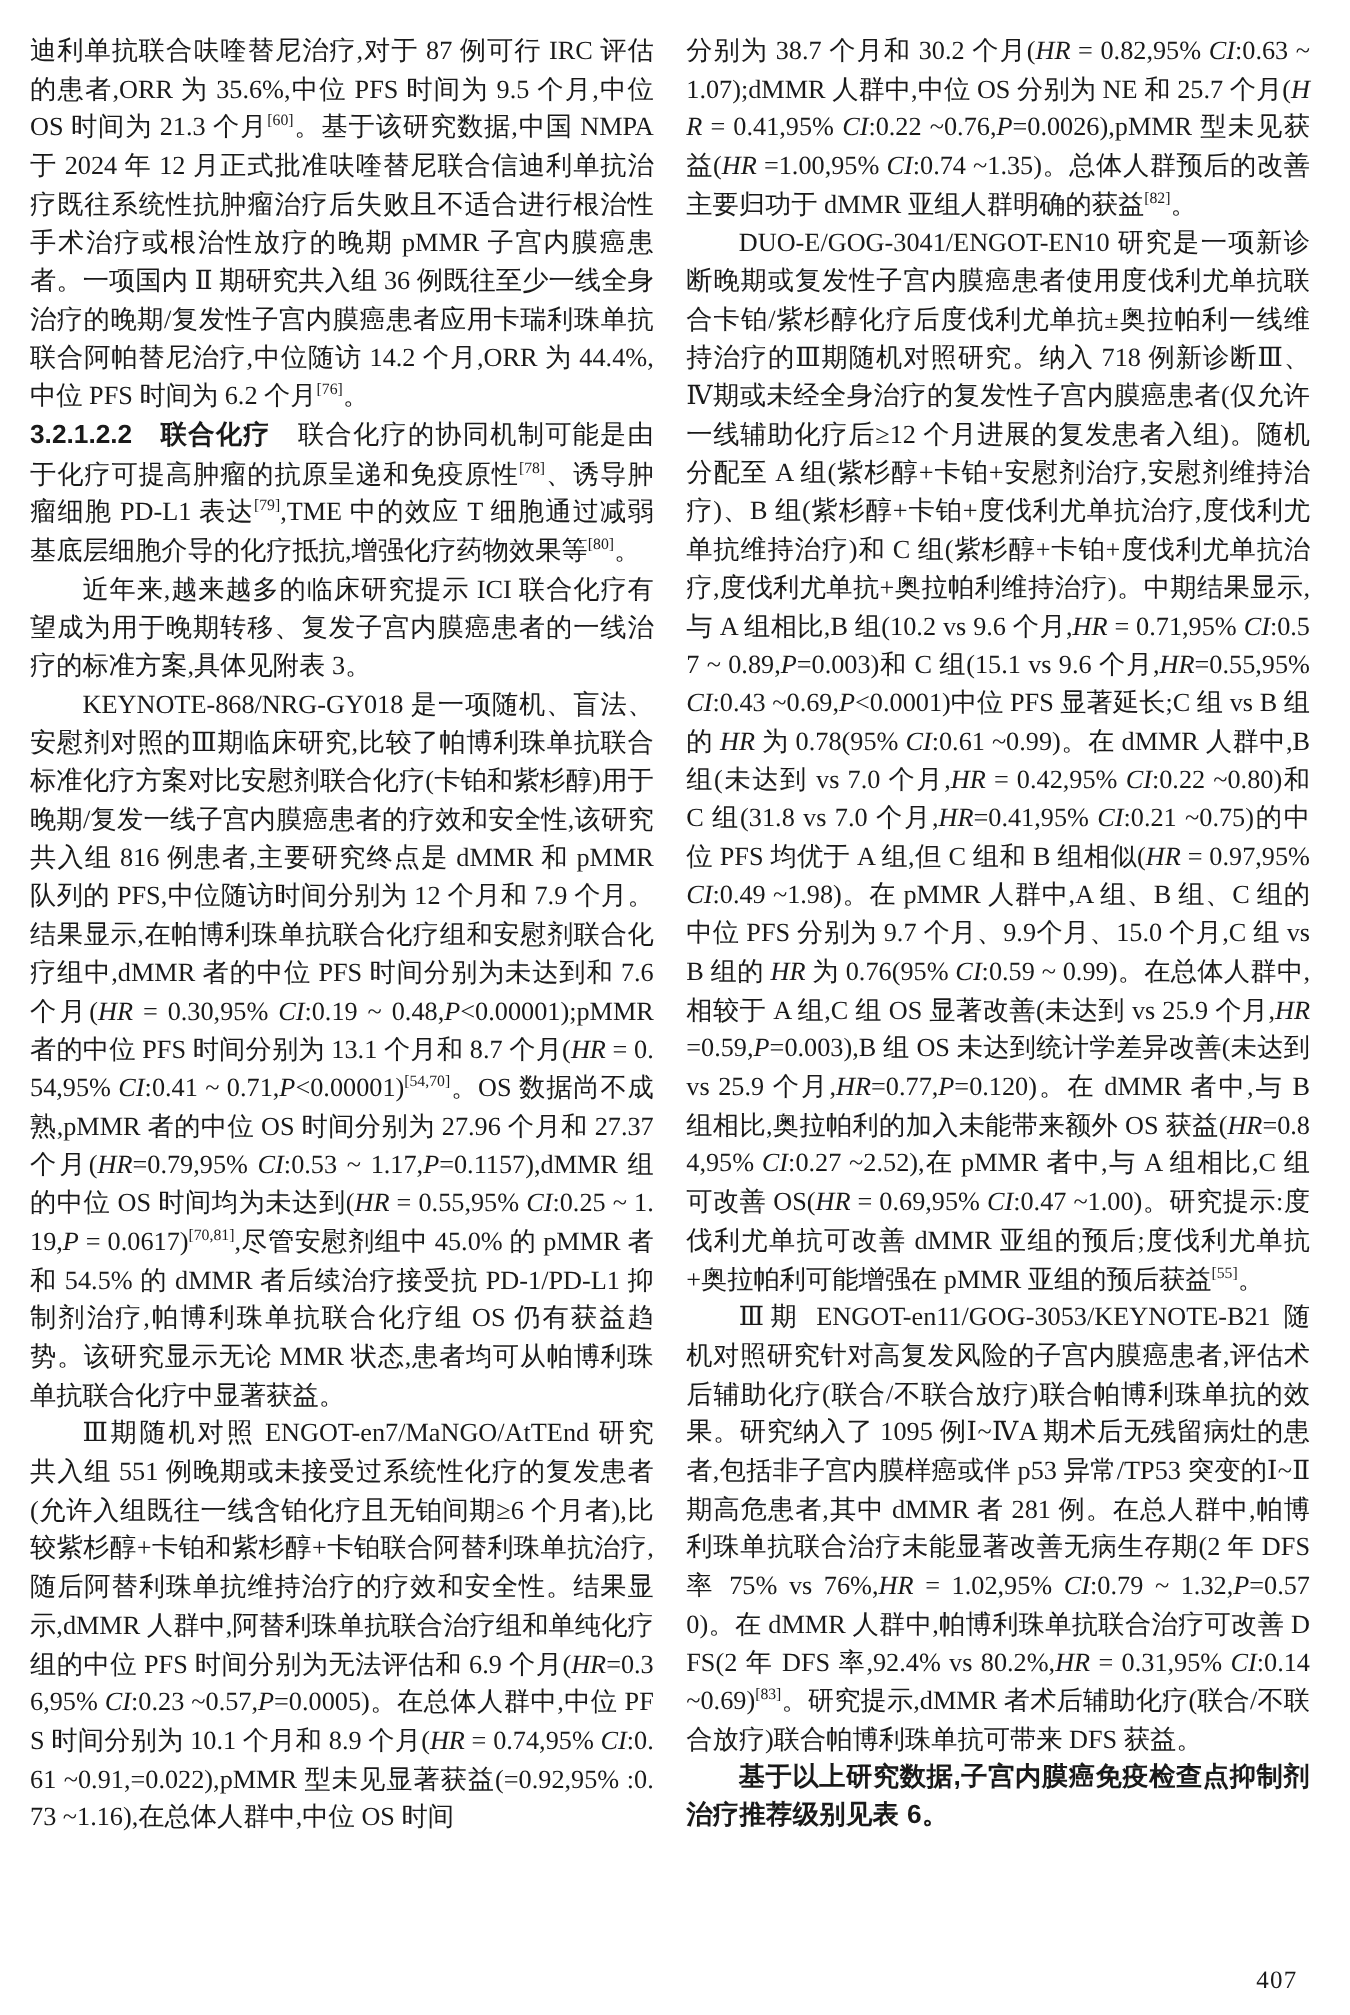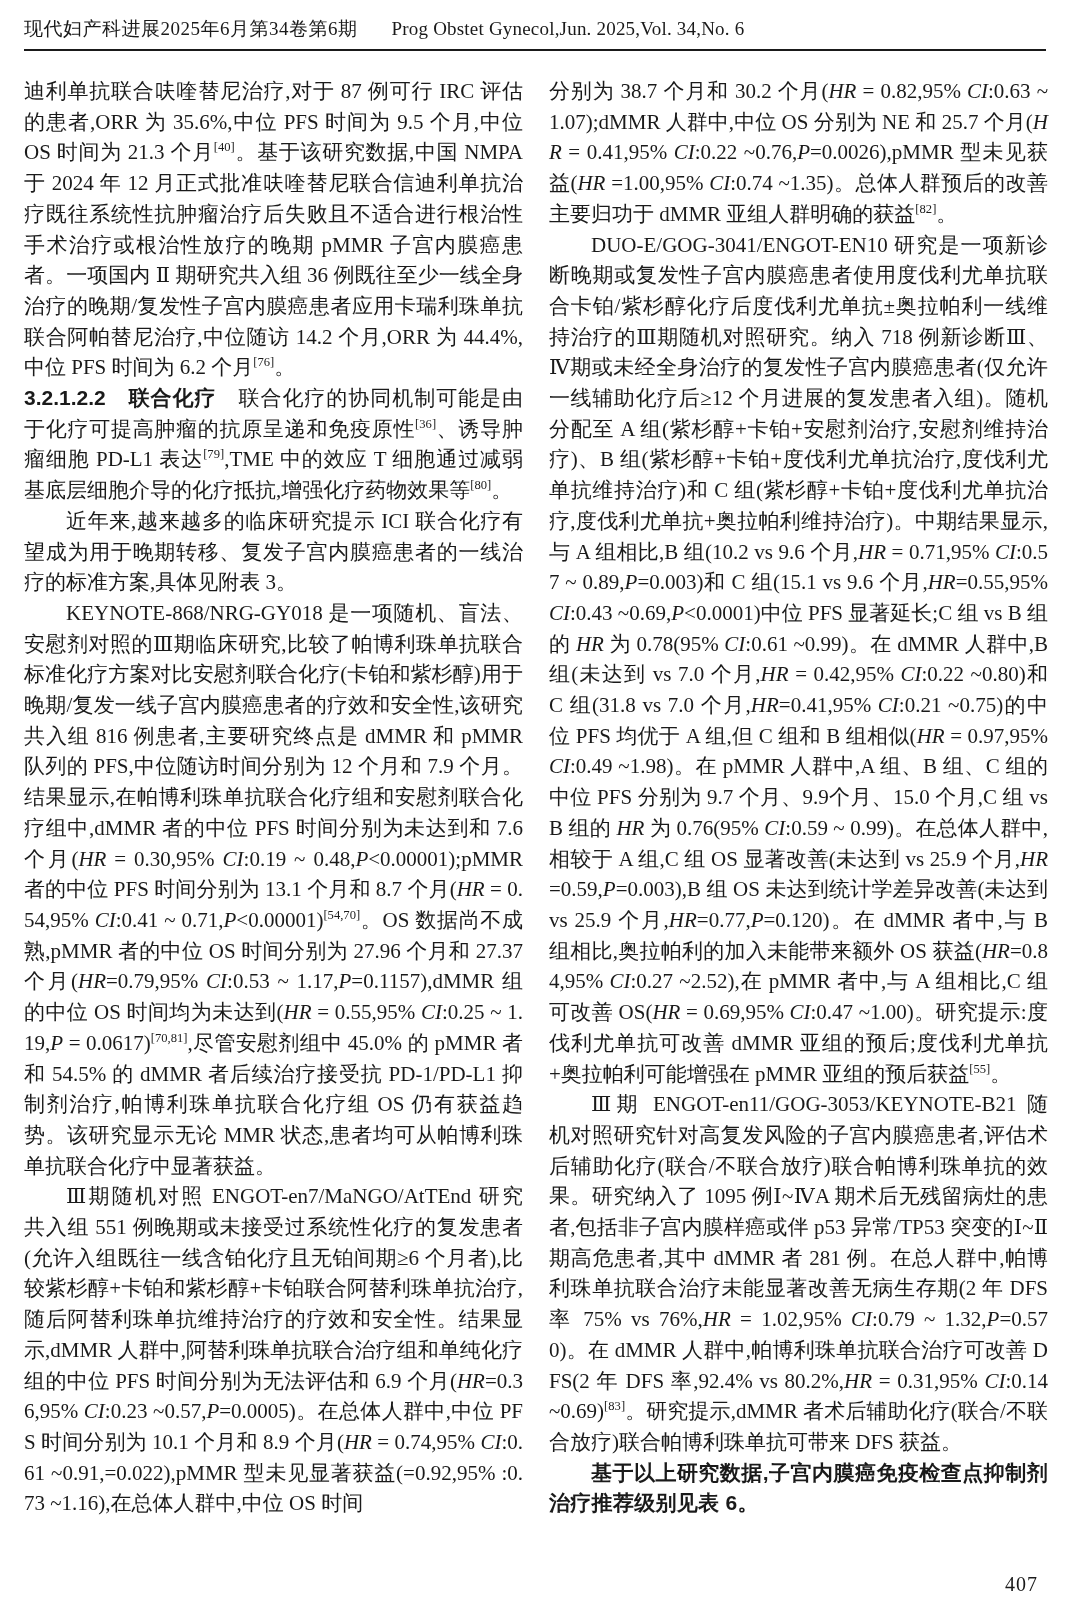--- a/index.html
+++ b/index.html
@@ -63,29 +63,25 @@
     bottom:16px;
     font-size:20px;
     letter-spacing:1px;
   }
 </style>
 </head>
 <body>
 
 <div class="page">
 
-  <div class="running-head">
-    <span class="cn">现代妇产科进展2025年6月第34卷第6期</span>
-    <span class="en">Prog Obstet Gynecol,Jun. 2025,Vol. 34,No. 6</span>
-  </div>
 
   <div class="columns">
     <div class="col">
-        <p class="">迪利单抗联合呋喹替尼治疗,对于 87 例可行 IRC 评估的患者,ORR 为 35.6%,中位 PFS 时间为 9.5 个月,中位 OS 时间为 21.3 个月<sup>[40]</sup>。基于该研究数据,中国 NMPA 于 2024 年 12 月正式批准呋喹替尼联合信迪利单抗治疗既往系统性抗肿瘤治疗后失败且不适合进行根治性手术治疗或根治性放疗的晚期 pMMR 子宫内膜癌患者。一项国内 Ⅱ 期研究共入组 36 例既往至少一线全身治疗的晚期/复发性子宫内膜癌患者应用卡瑞利珠单抗联合阿帕替尼治疗,中位随访 14.2 个月,ORR 为 44.4%,中位 PFS 时间为 6.2 个月<sup>[76]</sup>。</p>
-        <p class=""><b class="lead">3.2.1.2.2　联合化疗</b>　联合化疗的协同机制可能是由于化疗可提高肿瘤的抗原呈递和免疫原性<sup>[36]</sup>、诱导肿瘤细胞 PD-L1 表达<sup>[79]</sup>,TME 中的效应 T 细胞通过减弱基底层细胞介导的化疗抵抗,增强化疗药物效果等<sup>[80]</sup>。</p>
+        <p class="">迪利单抗联合呋喹替尼治疗,对于 87 例可行 IRC 评估的患者,ORR 为 35.6%,中位 PFS 时间为 9.5 个月,中位 OS 时间为 21.3 个月<sup>[60]</sup>。基于该研究数据,中国 NMPA 于 2024 年 12 月正式批准呋喹替尼联合信迪利单抗治疗既往系统性抗肿瘤治疗后失败且不适合进行根治性手术治疗或根治性放疗的晚期 pMMR 子宫内膜癌患者。一项国内 Ⅱ 期研究共入组 36 例既往至少一线全身治疗的晚期/复发性子宫内膜癌患者应用卡瑞利珠单抗联合阿帕替尼治疗,中位随访 14.2 个月,ORR 为 44.4%,中位 PFS 时间为 6.2 个月<sup>[76]</sup>。</p>
+        <p class=""><b class="lead">3.2.1.2.2　联合化疗</b>　联合化疗的协同机制可能是由于化疗可提高肿瘤的抗原呈递和免疫原性<sup>[78]</sup>、诱导肿瘤细胞 PD-L1 表达<sup>[79]</sup>,TME 中的效应 T 细胞通过减弱基底层细胞介导的化疗抵抗,增强化疗药物效果等<sup>[80]</sup>。</p>
         <p class="indent">近年来,越来越多的临床研究提示 ICI 联合化疗有望成为用于晚期转移、复发子宫内膜癌患者的一线治疗的标准方案,具体见附表 3。</p>
         <p class="indent">KEYNOTE-868/NRG-GY018 是一项随机、盲法、安慰剂对照的Ⅲ期临床研究,比较了帕博利珠单抗联合标准化疗方案对比安慰剂联合化疗(卡铂和紫杉醇)用于晚期/复发一线子宫内膜癌患者的疗效和安全性,该研究共入组 816 例患者,主要研究终点是 dMMR 和 pMMR 队列的 PFS,中位随访时间分别为 12 个月和 7.9 个月。结果显示,在帕博利珠单抗联合化疗组和安慰剂联合化疗组中,dMMR 者的中位 PFS 时间分别为未达到和 7.6 个月(<i>HR</i> = 0.30,95% <i>CI</i>:0.19 ~ 0.48,<i>P</i>&lt;0.00001);pMMR 者的中位 PFS 时间分别为 13.1 个月和 8.7 个月(<i>HR</i> = 0.54,95% <i>CI</i>:0.41 ~ 0.71,<i>P</i>&lt;0.00001)<sup>[54,70]</sup>。OS 数据尚不成熟,pMMR 者的中位 OS 时间分别为 27.96 个月和 27.37 个月(<i>HR</i>=0.79,95% <i>CI</i>:0.53 ~ 1.17,<i>P</i>=0.1157),dMMR 组的中位 OS 时间均为未达到(<i>HR</i> = 0.55,95% <i>CI</i>:0.25 ~ 1.19,<i>P</i> = 0.0617)<sup>[70,81]</sup>,尽管安慰剂组中 45.0% 的 pMMR 者和 54.5% 的 dMMR 者后续治疗接受抗 PD-1/PD-L1 抑制剂治疗,帕博利珠单抗联合化疗组 OS 仍有获益趋势。该研究显示无论 MMR 状态,患者均可从帕博利珠单抗联合化疗中显著获益。</p>
         <p class="indent">Ⅲ期随机对照 ENGOT-en7/MaNGO/AtTEnd 研究共入组 551 例晚期或未接受过系统性化疗的复发患者(允许入组既往一线含铂化疗且无铂间期≥6 个月者),比较紫杉醇+卡铂和紫杉醇+卡铂联合阿替利珠单抗治疗,随后阿替利珠单抗维持治疗的疗效和安全性。结果显示,dMMR 人群中,阿替利珠单抗联合治疗组和单纯化疗组的中位 PFS 时间分别为无法评估和 6.9 个月(<i>HR</i>=0.36,95% <i>CI</i>:0.23 ~0.57,<i>P</i>=0.0005)。在总体人群中,中位 PFS 时间分别为 10.1 个月和 8.9 个月(<i>HR</i> = 0.74,95% <i>CI</i>:0.61 ~0.91,=0.022),pMMR 型未见显著获益(=0.92,95% :0.73 ~1.16),在总体人群中,中位 OS 时间</p>
       </div>
     <div class="col">
         <p class="">分别为 38.7 个月和 30.2 个月(<i>HR</i> = 0.82,95% <i>CI</i>:0.63 ~ 1.07);dMMR 人群中,中位 OS 分别为 NE 和 25.7 个月(<i>HR</i> = 0.41,95% <i>CI</i>:0.22 ~0.76,<i>P</i>=0.0026),pMMR 型未见获益(<i>HR</i> =1.00,95% <i>CI</i>:0.74 ~1.35)。总体人群预后的改善主要归功于 dMMR 亚组人群明确的获益<sup>[82]</sup>。</p>
         <p class="indent">DUO-E/GOG-3041/ENGOT-EN10 研究是一项新诊断晚期或复发性子宫内膜癌患者使用度伐利尤单抗联合卡铂/紫杉醇化疗后度伐利尤单抗±奥拉帕利一线维持治疗的Ⅲ期随机对照研究。纳入 718 例新诊断Ⅲ、Ⅳ期或未经全身治疗的复发性子宫内膜癌患者(仅允许一线辅助化疗后≥12 个月进展的复发患者入组)。随机分配至 A 组(紫杉醇+卡铂+安慰剂治疗,安慰剂维持治疗)、B 组(紫杉醇+卡铂+度伐利尤单抗治疗,度伐利尤单抗维持治疗)和 C 组(紫杉醇+卡铂+度伐利尤单抗治疗,度伐利尤单抗+奥拉帕利维持治疗)。中期结果显示,与 A 组相比,B 组(10.2 vs 9.6 个月,<i>HR</i> = 0.71,95% <i>CI</i>:0.57 ~ 0.89,<i>P</i>=0.003)和 C 组(15.1 vs 9.6 个月,<i>HR</i>=0.55,95% <i>CI</i>:0.43 ~0.69,<i>P</i>&lt;0.0001)中位 PFS 显著延长;C 组 vs B 组的 <i>HR</i> 为 0.78(95% <i>CI</i>:0.61 ~0.99)。在 dMMR 人群中,B 组(未达到 vs 7.0 个月,<i>HR</i> = 0.42,95% <i>CI</i>:0.22 ~0.80)和 C 组(31.8 vs 7.0 个月,<i>HR</i>=0.41,95% <i>CI</i>:0.21 ~0.75)的中位 PFS 均优于 A 组,但 C 组和 B 组相似(<i>HR</i> = 0.97,95% <i>CI</i>:0.49 ~1.98)。在 pMMR 人群中,A 组、B 组、C 组的中位 PFS 分别为 9.7 个月、9.9个月、15.0 个月,C 组 vs B 组的 <i>HR</i> 为 0.76(95% <i>CI</i>:0.59 ~ 0.99)。在总体人群中,相较于 A 组,C 组 OS 显著改善(未达到 vs 25.9 个月,<i>HR</i>=0.59,<i>P</i>=0.003),B 组 OS 未达到统计学差异改善(未达到 vs 25.9 个月,<i>HR</i>=0.77,<i>P</i>=0.120)。在 dMMR 者中,与 B 组相比,奥拉帕利的加入未能带来额外 OS 获益(<i>HR</i>=0.84,95% <i>CI</i>:0.27 ~2.52),在 pMMR 者中,与 A 组相比,C 组可改善 OS(<i>HR</i> = 0.69,95% <i>CI</i>:0.47 ~1.00)。研究提示:度伐利尤单抗可改善 dMMR 亚组的预后;度伐利尤单抗+奥拉帕利可能增强在 pMMR 亚组的预后获益<sup>[55]</sup>。</p>
         <p class="indent">Ⅲ期 ENGOT-en11/GOG-3053/KEYNOTE-B21 随机对照研究针对高复发风险的子宫内膜癌患者,评估术后辅助化疗(联合/不联合放疗)联合帕博利珠单抗的效果。研究纳入了 1095 例Ⅰ~ⅣA 期术后无残留病灶的患者,包括非子宫内膜样癌或伴 p53 异常/TP53 突变的Ⅰ~Ⅱ期高危患者,其中 dMMR 者 281 例。在总人群中,帕博利珠单抗联合治疗未能显著改善无病生存期(2 年 DFS 率 75% vs 76%,<i>HR</i> = 1.02,95% <i>CI</i>:0.79 ~ 1.32,<i>P</i>=0.570)。在 dMMR 人群中,帕博利珠单抗联合治疗可改善 DFS(2 年 DFS 率,92.4% vs 80.2%,<i>HR</i> = 0.31,95% <i>CI</i>:0.14 ~0.69)<sup>[83]</sup>。研究提示,dMMR 者术后辅助化疗(联合/不联合放疗)联合帕博利珠单抗可带来 DFS 获益。</p>
         <p class="indent hei">基于以上研究数据,子宫内膜癌免疫检查点抑制剂治疗推荐级别见表 6。</p>
       </div>

